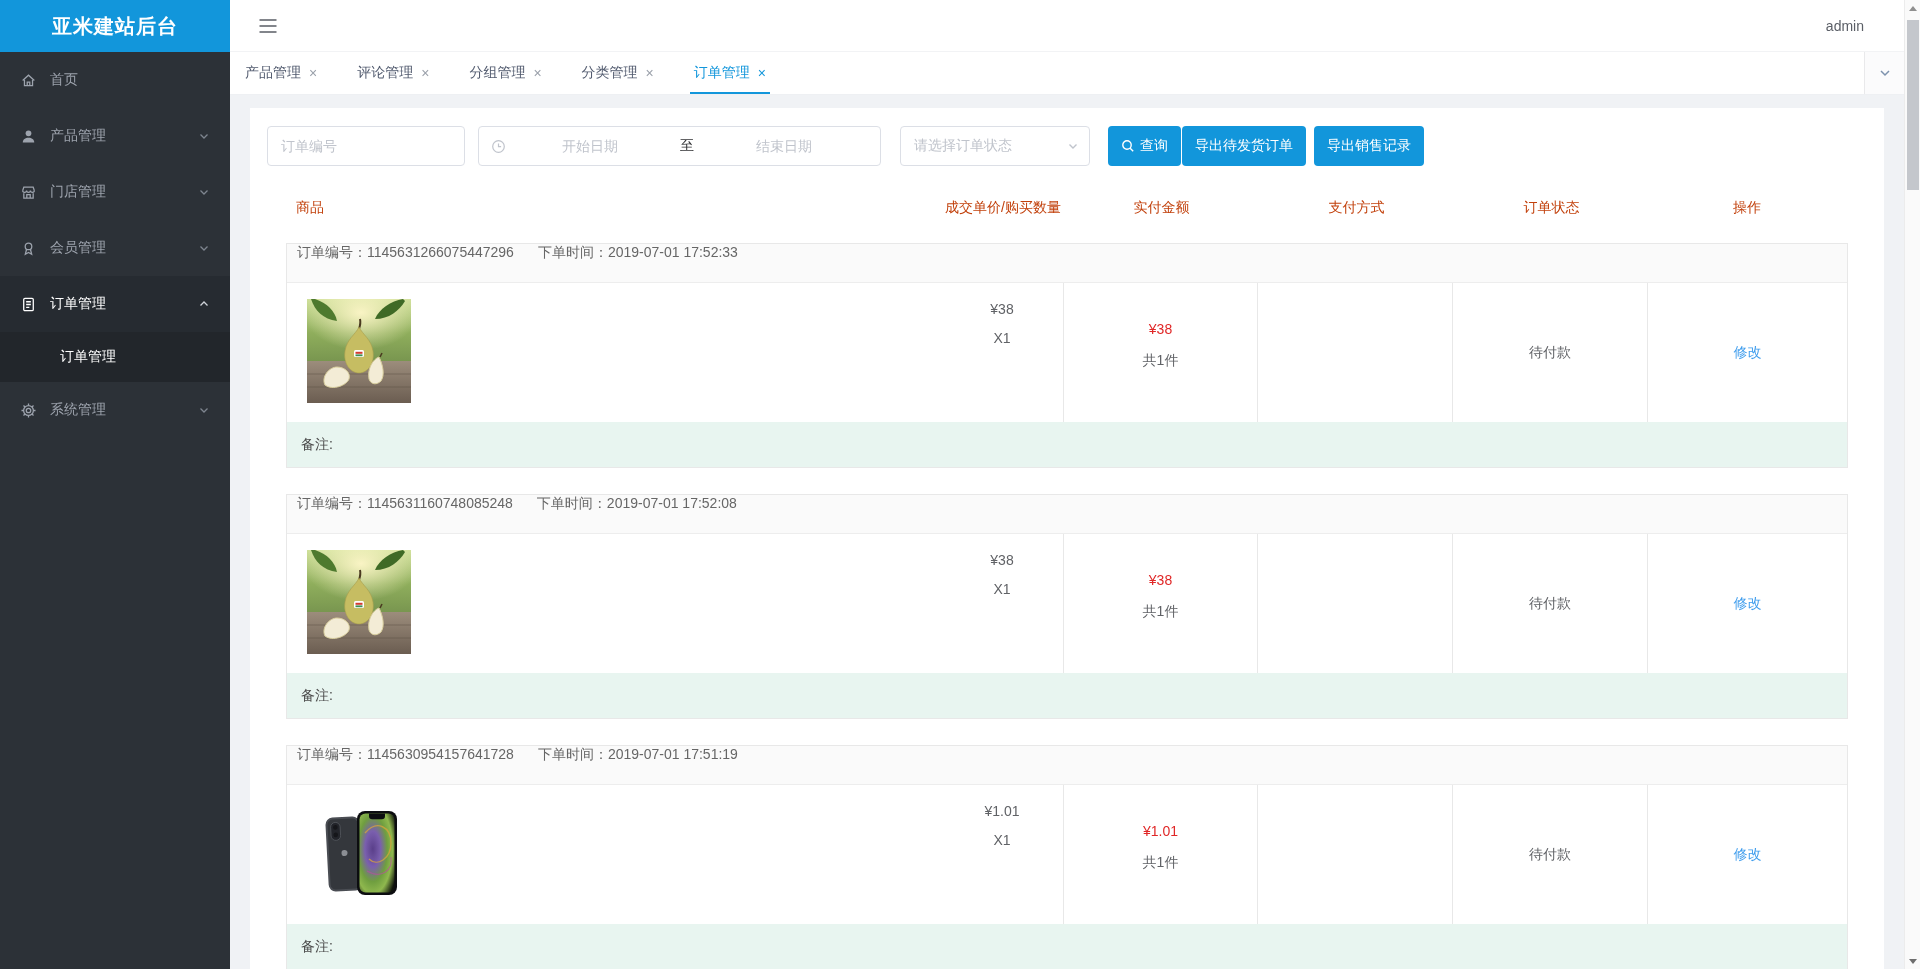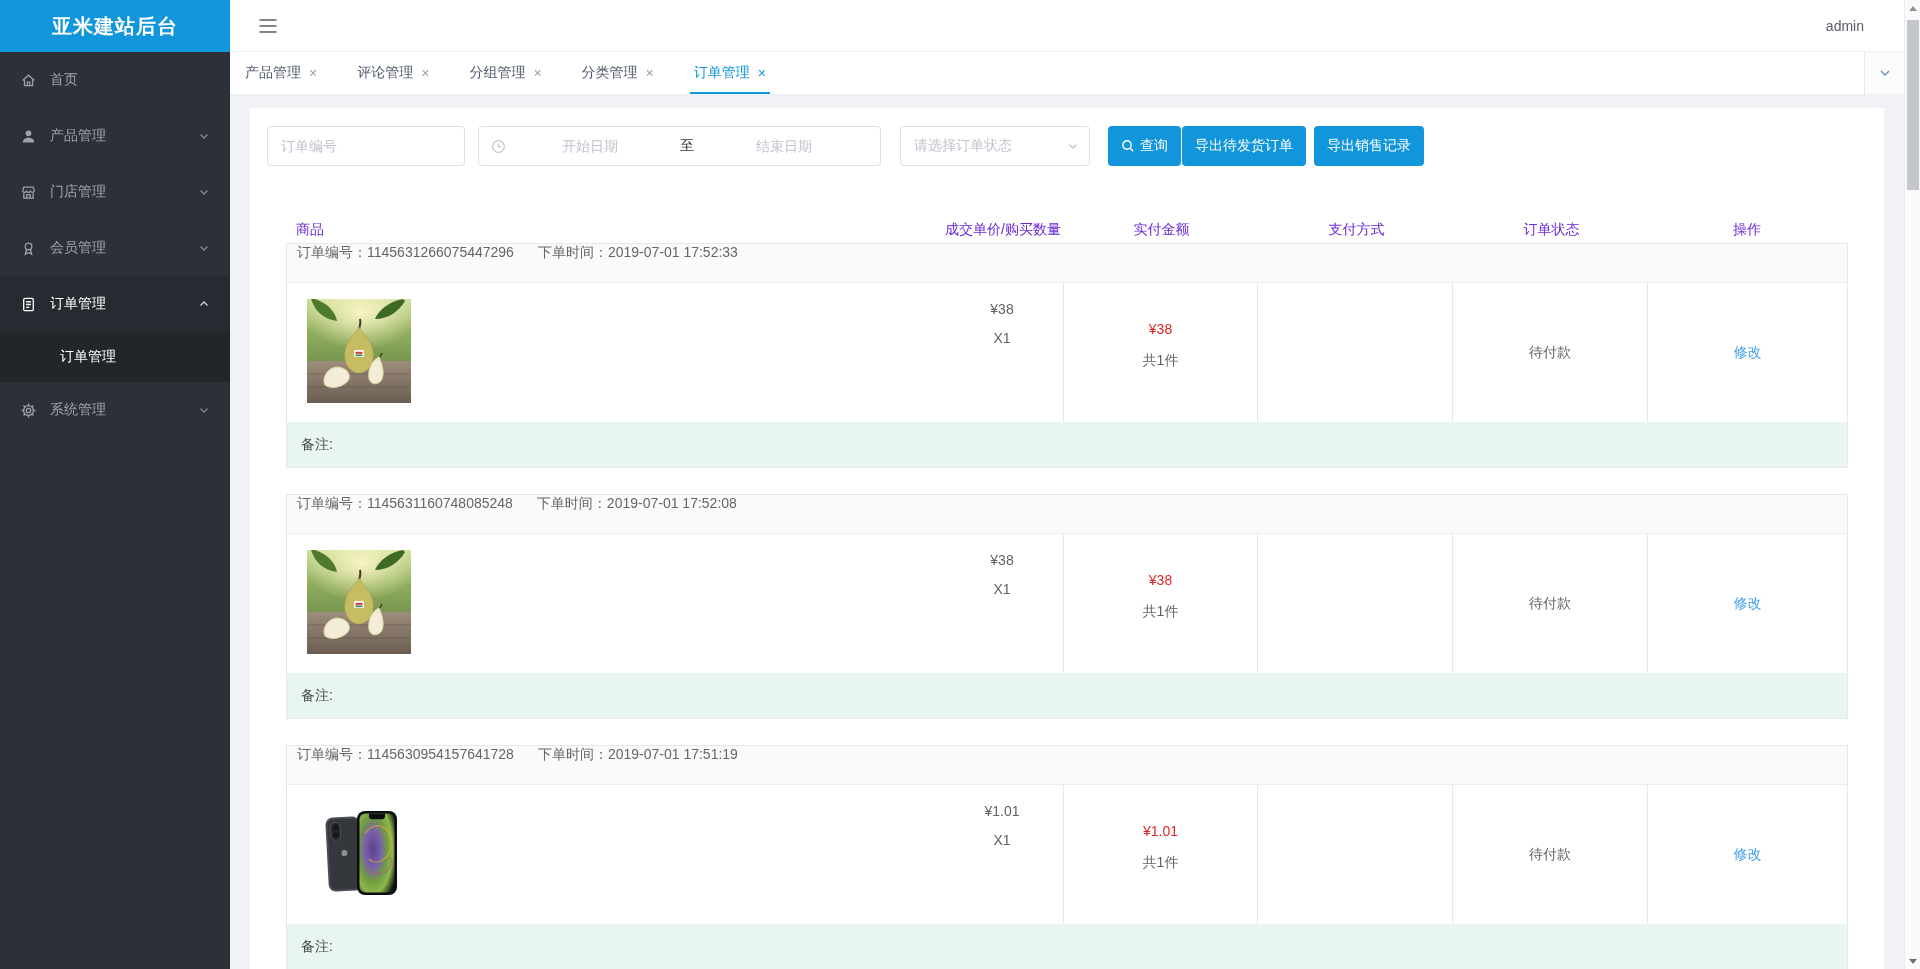--- a/index.html
+++ b/index.html
@@ -47,21 +47,21 @@
   .select { width:190px; margin-left:19px; display:flex; align-items:center; justify-content:space-between; padding:0 10px 0 13px; cursor:pointer; }
   .select .sel-placeholder { font-size:14px; color:#c0c4cc; }
   .select .sel-arrow { width:12px; height:12px; color:#c0c4cc; display:flex; }
   .btn { height:40px; border:none; border-radius:4px; background:#1296db; color:#fff; font-size:14px; display:inline-flex; align-items:center; justify-content:center; cursor:pointer; padding:0 13px; }
   .btn-search { margin-left:18px; gap:5px; }
   .btn-export1 { margin-left:1px; }
   .btn-export2 { margin-left:8px; }
 
   
   .table-wrap { margin:33px 36px 0; }
-  .thead { display:flex; height:40px; align-items:flex-end; font-size:14px; color:#6d28d9; }
+  .thead { display:flex; height:40px; align-items:flex-start; font-size:14px; color:#c2410c; }
   .th-c1 { width:778px; display:flex; align-items:center; }
   .th-c1 .th-goods { padding-left:10px; }
   .th-c1 .th-price { width:122px; margin-left:auto; text-align:center; }
   .th { width:195px; text-align:center; }
   .th:last-child { width:196px; }
 
   .order-group { border:1px solid #e8e8e8; margin-bottom:26px; }
   .order-group:first-of-type { margin-top:4px; }
   .og-header { height:39px; background:#fafafa; border-bottom:1px solid #ededed; display:flex; padding-left:10px; font-size:14px; color:#666; }
   .og-header .og-time { margin-left:24px; }

